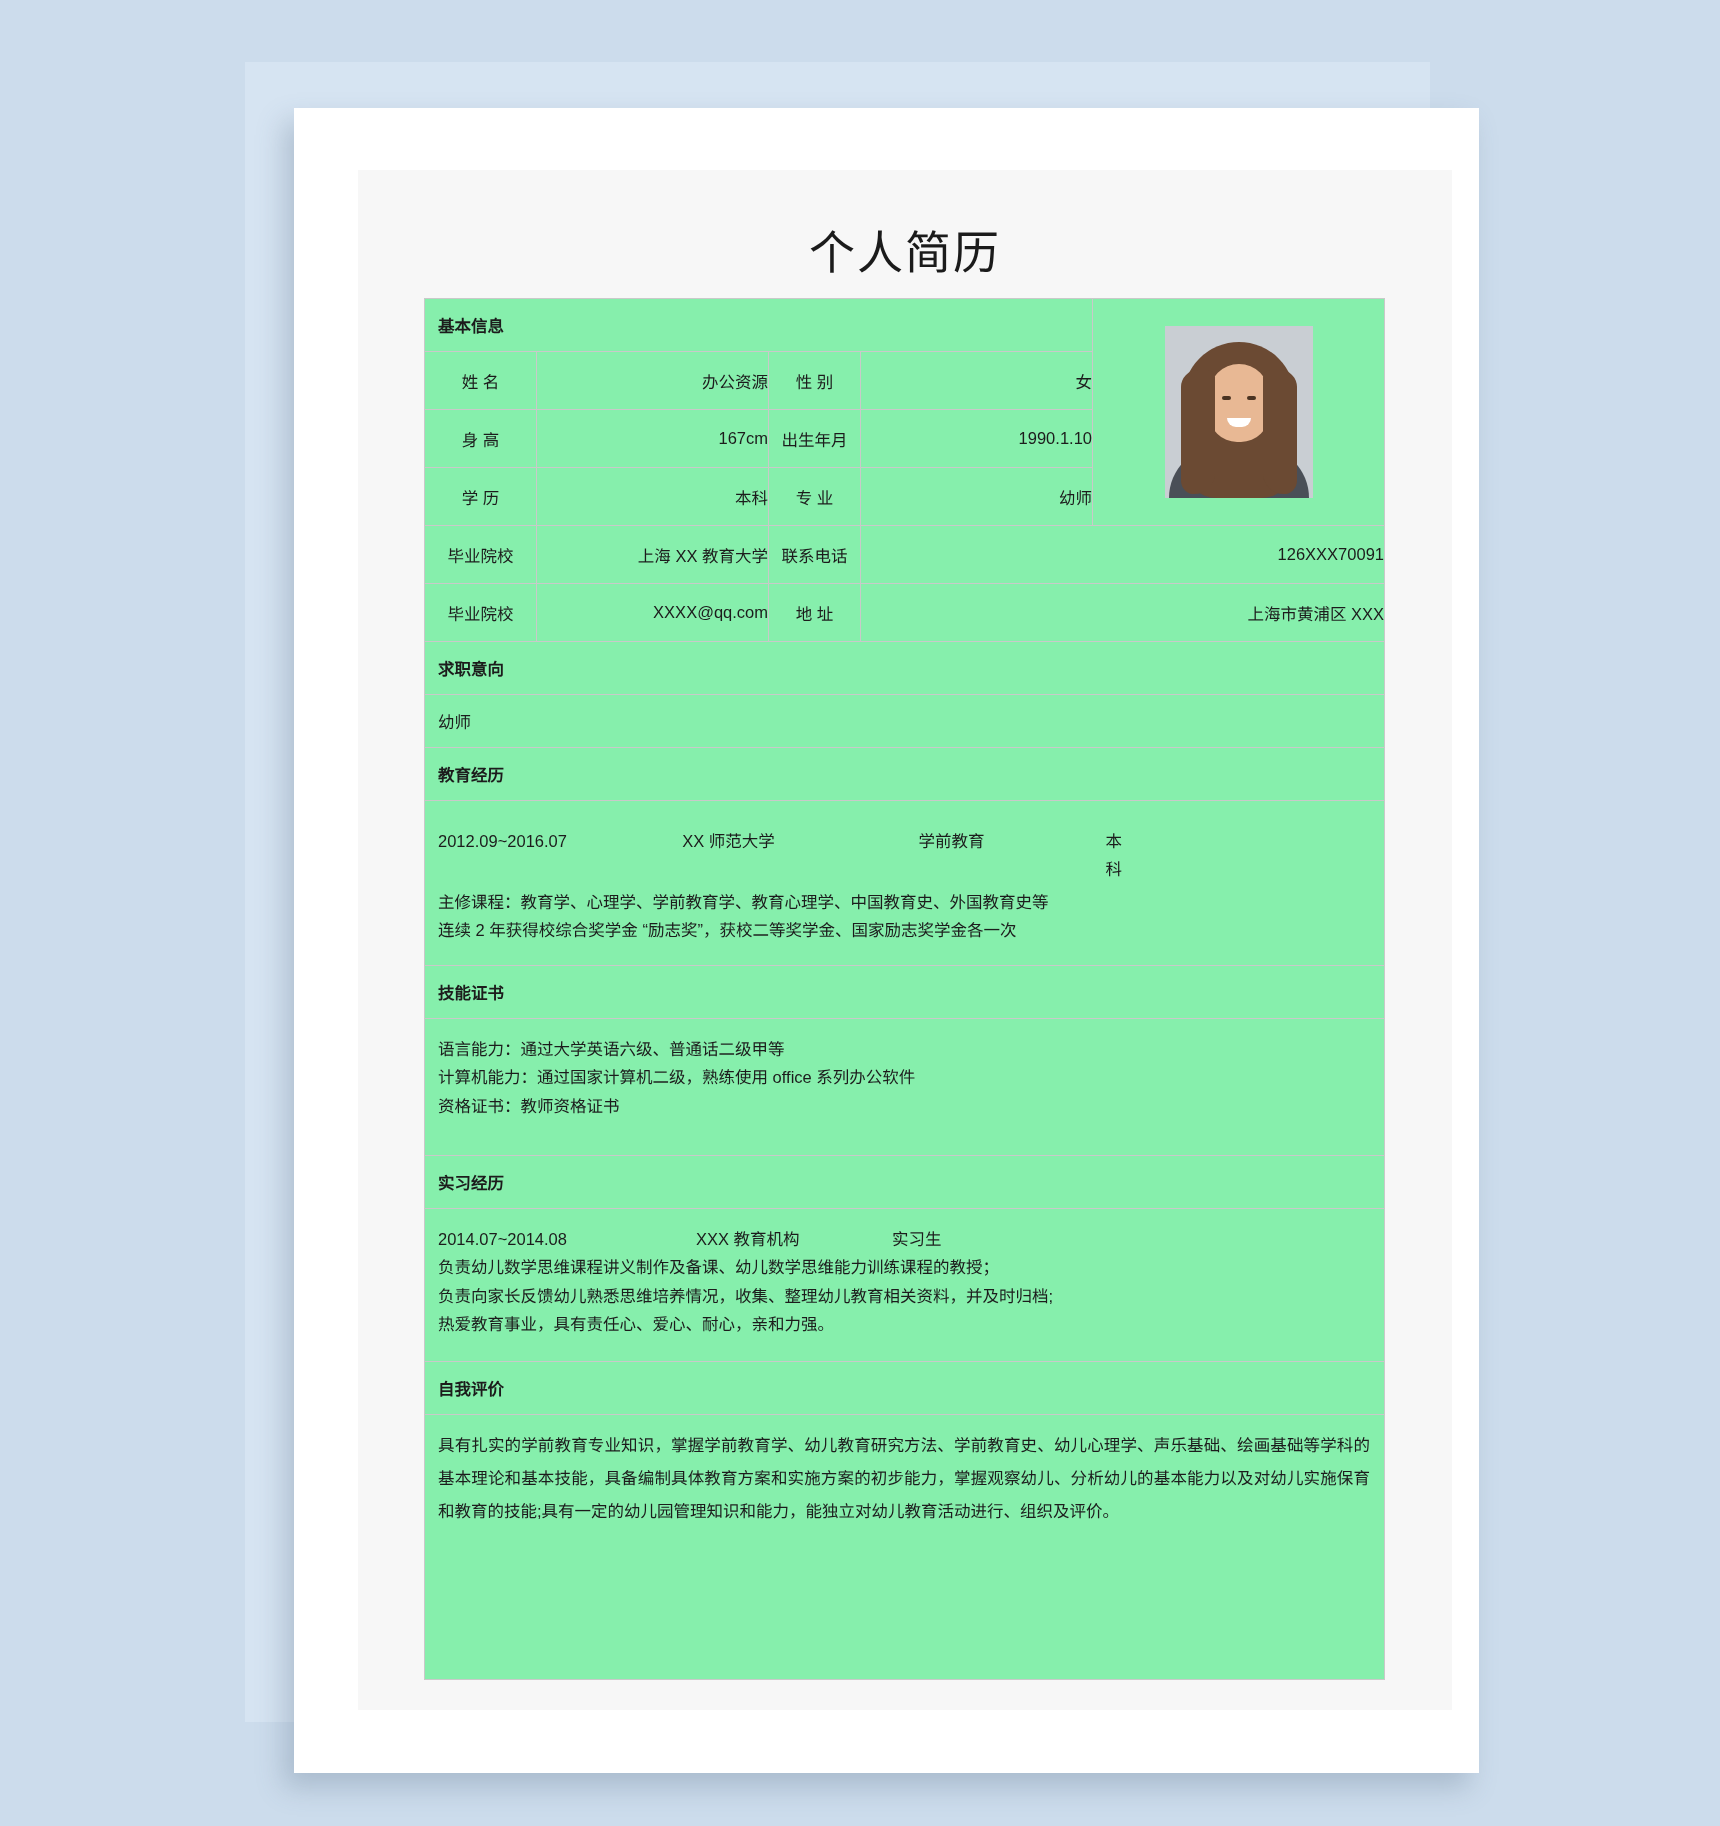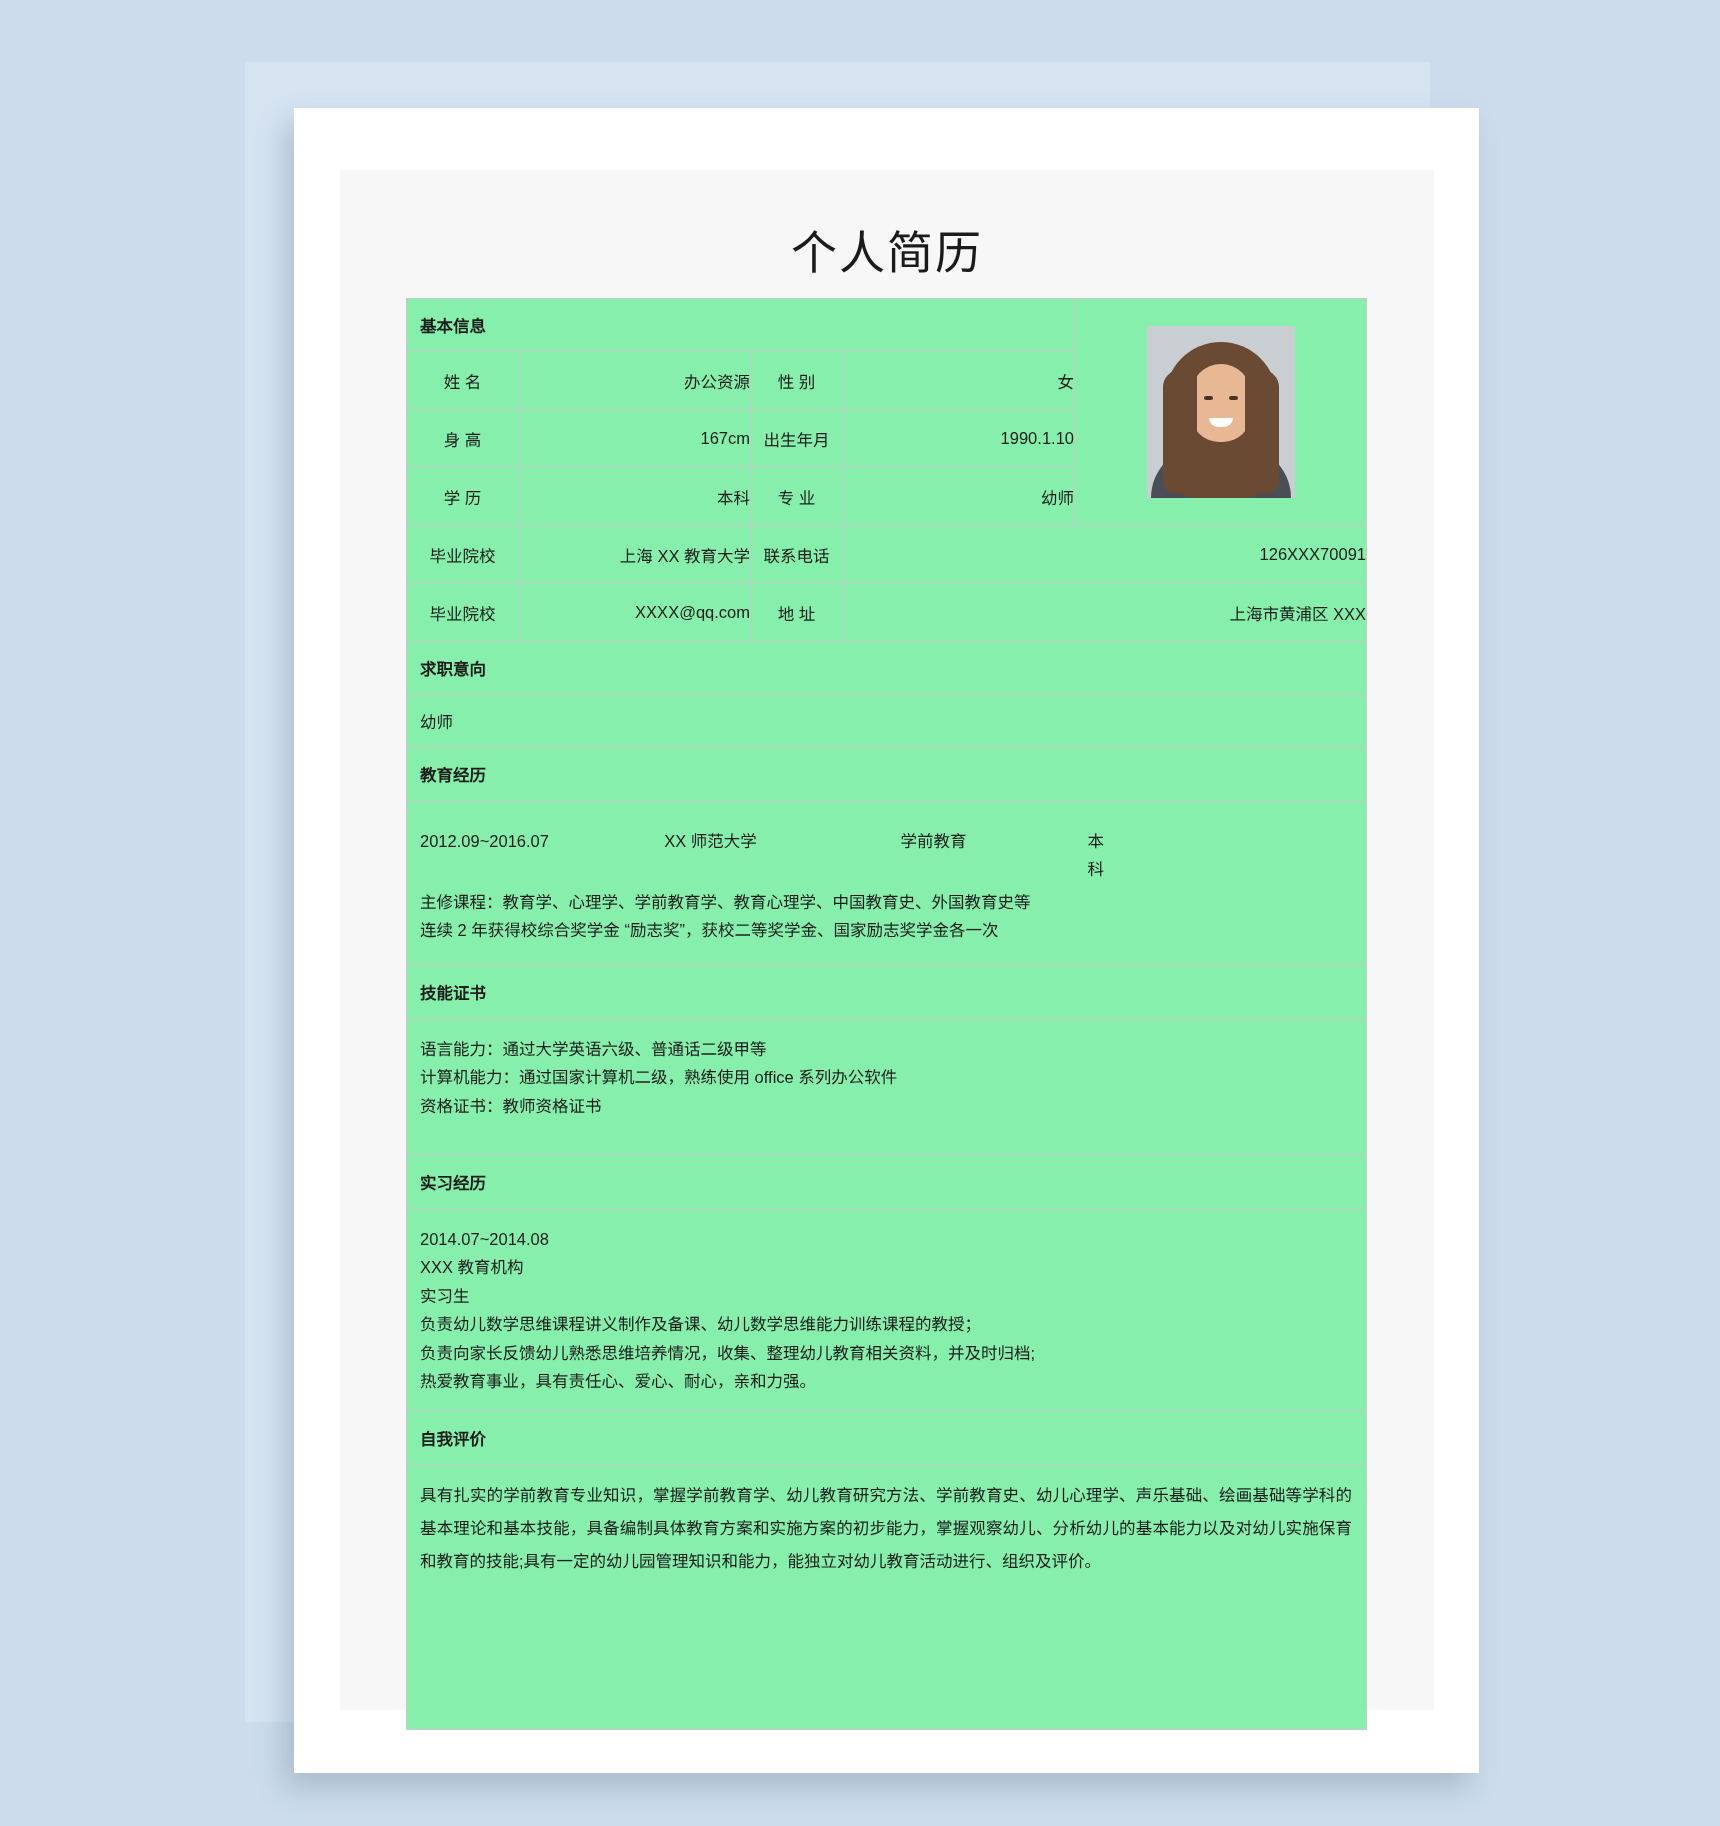--- a/index.html
+++ b/index.html
@@ -29,21 +29,21 @@
     left: 294px;
     top: 108px;
     width: 1185px;
     height: 1665px;
     background: #ffffff;
     box-shadow: -10px 14px 26px rgba(80, 100, 125, 0.28);
   }
   
   .doc {
     position: absolute;
-    left: 340px;
+    left: 358px;
     top: 170px;
     width: 1094px;
     height: 1540px;
     background: #f7f7f7;
     box-sizing: border-box;
   }
   .doc-title {
     text-align: center;
     font-size: 46px;
     font-weight: 400;
@@ -260,21 +260,21 @@
           <div>计算机能力：通过国家计算机二级，熟练使用 office 系列办公软件</div>
           <div>资格证书：教师资格证书</div>
         </td>
       </tr>
 
       <tr>
         <td class="sec-head" colspan="6">实习经历</td>
       </tr>
       <tr>
         <td class="body-cell" colspan="6" style="height:120px; vertical-align:top; padding-top:16px !important;">
-          <div style="display:flex; width:700px;flex-direction:column;">
+          <div style="display:flex; width:700px;">
             <span style="width:258px;">2014.07~2014.08</span>
             <span style="width:196px;">XXX 教育机构</span>
             <span>实习生</span>
           </div>
           <div>负责幼儿数学思维课程讲义制作及备课、幼儿数学思维能力训练课程的教授；</div>
           <div>负责向家长反馈幼儿熟悉思维培养情况，收集、整理幼儿教育相关资料，并及时归档;</div>
           <div>热爱教育事业，具有责任心、爱心、耐心，亲和力强。</div>
         </td>
       </tr>
 

